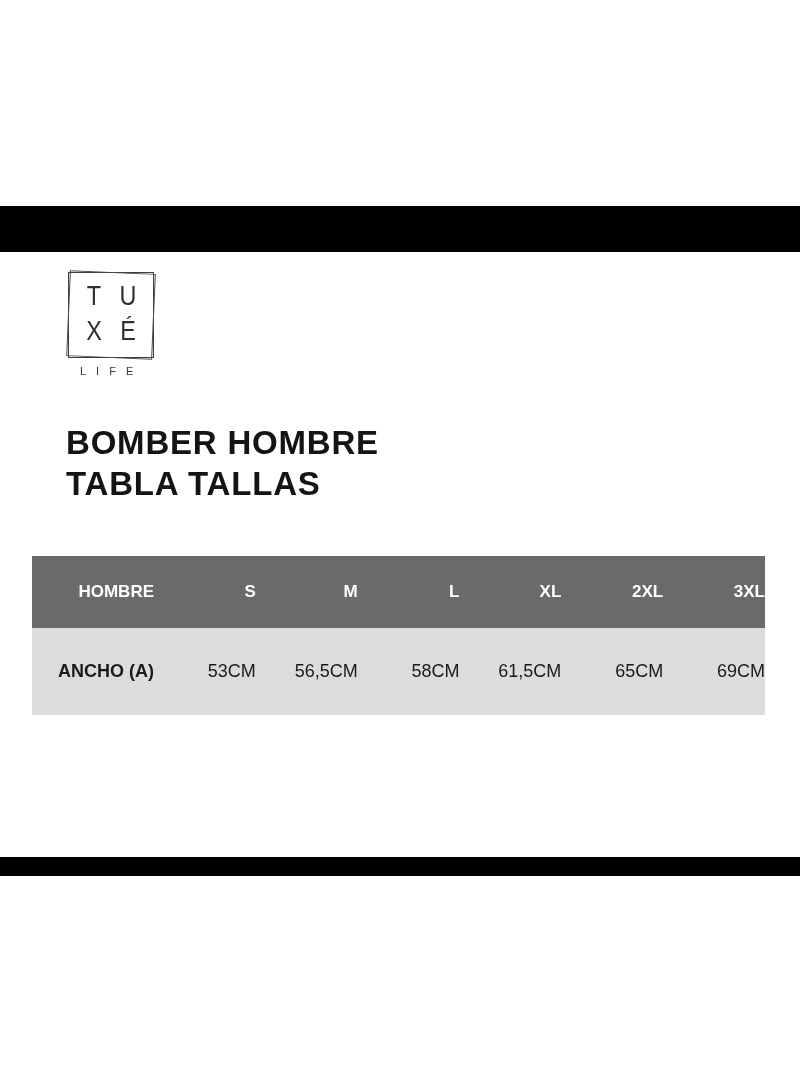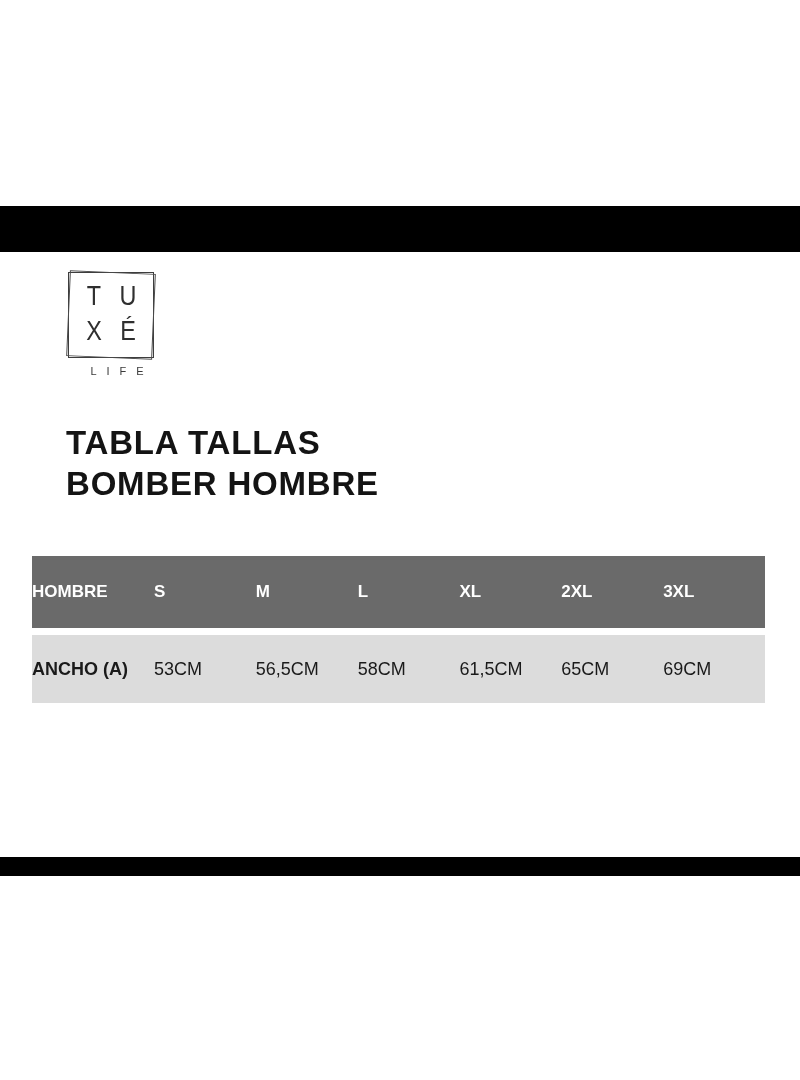--- a/index.html
+++ b/index.html
@@ -63,21 +63,20 @@
     color: #2f2f2f;
     transform: scaleY(1.05) scaleX(0.9);
   }
   .logo-sub {
     margin-top: 7px;
     font-size: 11px;
     color: #3a3a3a;
     letter-spacing: 10px;
     padding-left: 12px;
     white-space: nowrap;
-    text-align: center;
   }
 
   
   .title {
     position: absolute;
     left: 66px;
     top: 422px;
     margin: 0;
     font-size: 33px;
     font-weight: 700;
@@ -94,41 +93,40 @@
     width: 733px;
     color: #1a1a1a;
   }
   .trow {
     display: flex;
     align-items: center;
     width: 100%;
   }
   .trow .cell {
     flex: 1 1 0;
-    text-align: left;
+    text-align: right;
     font-size: 18px;
     white-space: nowrap;
   }
   .trow .cell.label {
     flex: 0 0 122px;
     font-weight: 700;
   }
   .thead {
     height: 72px;
     background: #6a6a6a;
   }
   .thead .cell {
     color: #ffffff;
     font-weight: 700;
     font-size: 17px;
   }
   .row-ancho {
-    height: 68px;
+    height: 87px;
     background: #dcdcdc;
-    margin-top: 7px;
   }
   .row-largo {
     height: 90px;
     background: #ffffff;
   }
 </style>
 </head>
 <body>
 
 <div class="page">
@@ -141,22 +139,22 @@
         <span>T</span>
         <span>U</span>
         <span>X</span>
         <span>É</span>
       </div>
     </div>
     <div class="logo-sub">LIFE</div>
   </div>
 
   <h1 class="title">
+    <div>BOMBER HOMBRE</div>
     <div>TABLA TALLAS</div>
-    <div>BOMBER HOMBRE</div>
   </h1>
 
   <div class="size-table">
 
     <div class="trow thead">
       <div class="cell label">HOMBRE</div>
       <div class="cell">S</div>
       <div class="cell">M</div>
       <div class="cell">L</div>
       <div class="cell">XL</div>

